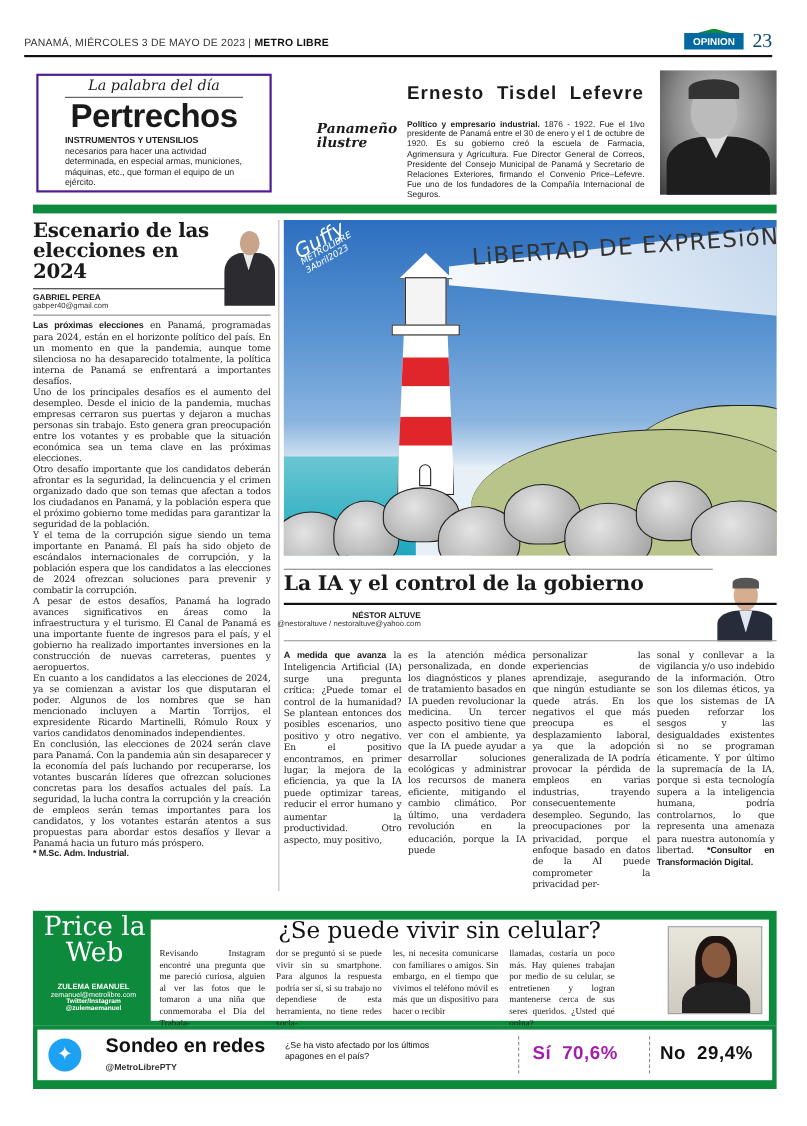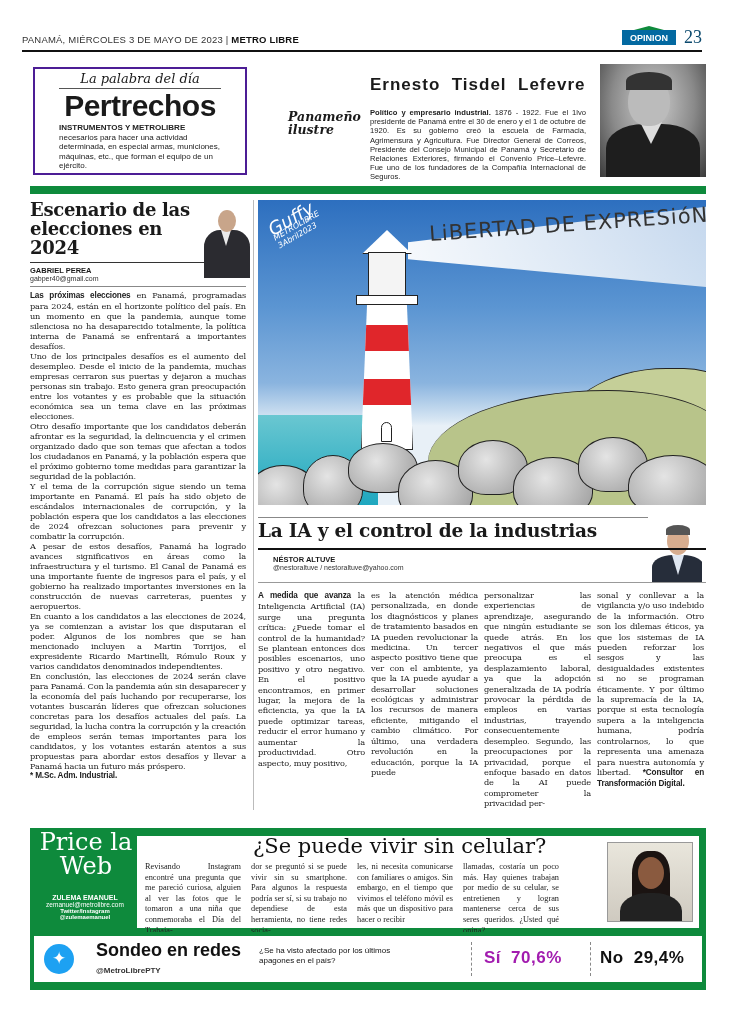--- a/index.html
+++ b/index.html
@@ -66,21 +66,21 @@
   .cartoon .band { position: absolute; left: 0; width: 100%; height: 26px; background: #e0262b; }
   .cartoon .lamp { position: absolute; left: 110px; top: 52px; width: 38px; height: 48px; background: #f4f4f4; border: 1.5px solid #222; }
   .cartoon .roof { position: absolute; left: 104px; top: 30px; width: 50px; height: 24px; background: #fff; border-bottom: 1.5px solid #222; clip-path: polygon(50% 0, 100% 100%, 0 100%); }
   .cartoon .rail { position: absolute; left: 98px; top: 95px; width: 62px; height: 10px; border: 1.5px solid #222; background: #fff; }
   .cartoon .door { position: absolute; left: 123px; top: 222px; width: 11px; height: 20px; border: 1.2px solid #222; border-radius: 6px 6px 0 0; background: #fff; }
 
   
   .art2-rule-top { position: absolute; left: 258px; top: 517px; width: 390px; height: 1px; background: #888; }
   .art2-title { position: absolute; left: 258px; top: 520px; font-family: "DejaVu Serif", serif; font-weight: bold; font-size: 18.5px; letter-spacing: -0.2px; }
   .art2-rule { position: absolute; left: 258px; top: 548px; width: 448px; height: 1.5px; background: #111; }
-  .art2-by { position: absolute; left: 273px; top: 555px; }
+  .art2-by { position: absolute; left: 252px; top: 555px; text-align: right; }
   .art2-by .n { font-size: 7.5px; font-weight: bold; }
   .art2-by .m { font-size: 7px; color: #333; }
   .art2-rule2 { position: absolute; left: 258px; top: 582px; width: 448px; height: 1px; background: #999; }
   .art2-photo { position: absolute; left: 652px; top: 525px; width: 50px; height: 58px; overflow: hidden; }
   .art2-photo .h { position: absolute; left: 15px; top: 2px; width: 22px; height: 28px; border-radius: 50%; background: #d7ad8f; }
   .art2-photo .hr { position: absolute; left: 14px; top: 0; width: 24px; height: 10px; border-radius: 50% 50% 0 0; background: #555; }
   .art2-photo .b { position: absolute; left: 0; top: 30px; width: 52px; height: 30px; border-radius: 40% 40% 0 0; background: #262d3a; }
   .art2-photo .s { position: absolute; left: 20px; top: 30px; width: 12px; height: 20px; background: #dfe6f0; clip-path: polygon(0 0, 100% 0, 50% 100%); }
   .cols2 { position: absolute; left: 258px; top: 590px; width: 448px; display: flex; gap: 6px; }
   .cols2 .col { width: 107px; font-family: "DejaVu Serif", serif; font-size: 8.2px; line-height: 10.4px; text-align: justify; color: #222; letter-spacing: -0.15px; }
@@ -127,21 +127,21 @@
   </div>
   <div class="sec-badge">OPINION</div>
   <div class="pageno">23</div>
 </div>
 <div class="rule-top"></div>
 
 <div class="wod">
   <div class="kicker">La palabra del día</div>
   <div class="word">Pertrechos</div>
   <div class="def">
-    <b>INSTRUMENTOS Y METROLIBRE</b><span> necesarios para hacer una actividad determinada, en especial armas, municiones, máquinas, etc., que forman el equipo de un ejército.</span>
+    <b>INSTRUMENTOS Y UTENSILIOS</b><span> necesarios para hacer una actividad determinada, en especial armas, municiones, máquinas, etc., que forman el equipo de un ejército.</span>
   </div>
 </div>
 
 <div class="ilustre-name" style="white-space:pre">Ernesto  Tisdel  Lefevre</div>
 <div class="ilustre-kicker">Panameño ilustre</div>
 <div class="ilustre-bio">
   <b>Político y empresario industrial.</b><span> 1876 - 1922. Fue el 1lvo presidente de Panamá entre el 30 de enero y el 1 de octubre de 1920. Es su gobierno creó la escuela de Farmacia, Agrimensura y Agricultura. Fue Director General de Correos, Presidente del Consejo Municipal de Panamá y Secretario de Relaciones Exteriores, firmando el Convenio Price–Lefevre. Fue uno de los fundadores de la Compañía Internacional de Seguros.</span>
 </div>
 <div class="portrait">
   <div class="suit"></div>
@@ -200,21 +200,21 @@
     <div class="rock" style="left:90px;top:8px;width:70px;height:50px"></div>
     <div class="rock" style="left:140px;top:25px;width:75px;height:60px"></div>
     <div class="rock" style="left:200px;top:5px;width:70px;height:55px"></div>
     <div class="rock" style="left:255px;top:22px;width:80px;height:60px"></div>
     <div class="rock" style="left:320px;top:2px;width:70px;height:55px"></div>
     <div class="rock" style="left:370px;top:20px;width:90px;height:60px"></div>
   </div>
 </div>
 
 <div class="art2-rule-top"></div>
-<div class="art2-title">La IA y el control de la industrias</div>
+<div class="art2-title">La IA y el control de la gobierno</div>
 <div class="art2-photo">
   <div class="b"></div>
     <div class="s"></div>
     <div class="h"></div>
     <div class="hr"></div>
 </div>
 <div class="art2-rule"></div>
 <div class="art2-by">
   <div class="n">NÉSTOR ALTUVE</div>
   <div class="m">@nestoraltuve / nestoraltuve@yahoo.com</div>

